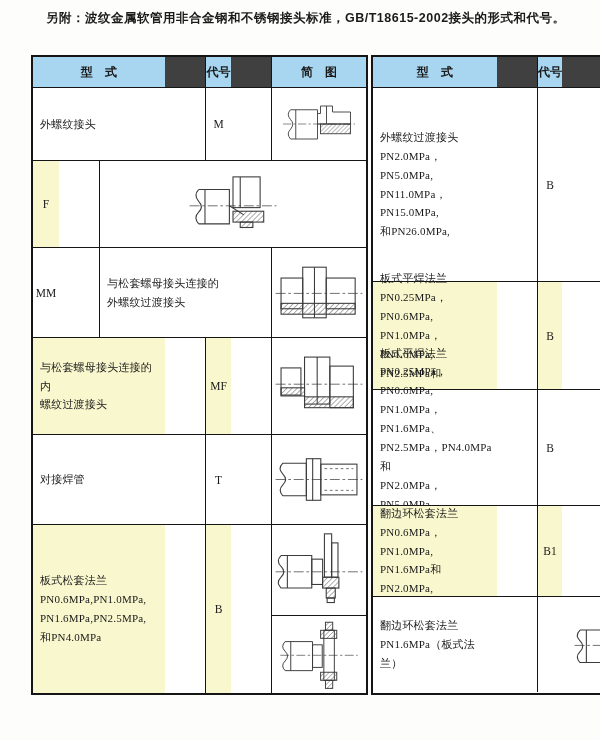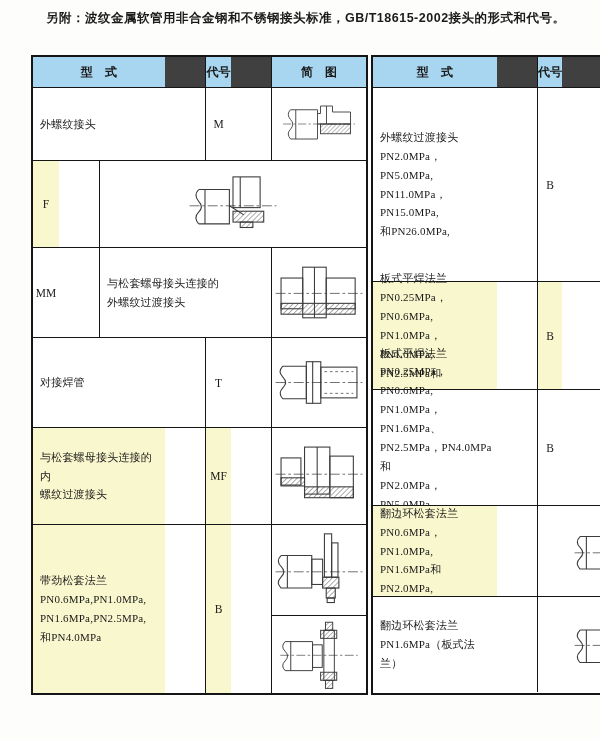--- a/index.html
+++ b/index.html
@@ -187,47 +187,47 @@
 外螺纹过渡接头</div>
       <div class="c diag">
         <div class="sub">
           <svg class="fit">
               <use href="#d-mm"></use>
             </svg>
         </div>
       </div>
     </div>
 
-    <div class="trow" style="height:89px">
-      <div class="c type">对接焊管</div>
-      <div class="c code">T</div>
-      <div class="c diag">
-        <div class="sub">
-          <svg class="fit">
-              <use href="#d-weld"></use>
-            </svg>
-        </div>
-      </div>
-    </div>
-
     <div class="trow hl" style="height:96px">
       <div class="c type">与松套螺母接头连接的内
 螺纹过渡接头</div>
       <div class="c code">MF</div>
       <div class="c diag">
         <div class="sub">
           <svg class="fit">
               <use href="#d-mf"></use>
             </svg>
         </div>
       </div>
     </div>
 
+    <div class="trow" style="height:89px">
+      <div class="c type">对接焊管</div>
+      <div class="c code">T</div>
+      <div class="c diag">
+        <div class="sub">
+          <svg class="fit">
+              <use href="#d-weld"></use>
+            </svg>
+        </div>
+      </div>
+    </div>
+
     <div class="trow hl" style="height:168px">
-      <div class="c type">带劲松套法兰
+      <div class="c type">板式松套法兰
 PN0.6MPa,PN1.0MPa,
 PN1.6MPa,PN2.5MPa,
 和PN4.0MPa</div>
       <div class="c code">B</div>
       <div class="c diag">
         <div class="sub" style="flex:0 0 90px">
           <svg class="fit">
               <use href="#d-flange-up"></use>
             </svg>
         </div>
@@ -296,20 +296,21 @@
               <use href="#d-flange-full"></use>
             </svg>
         </div>
       </div>
     </div>
 
     <div class="trow hl" style="height:90px">
       <div class="c type">翻边环松套法兰
 PN0.6MPa，PN1.0MPa,
 PN1.6MPa和PN2.0MPa,</div>
+      <div class="c code">B1</div>
       <div class="c diag">
         <div class="sub">
           <svg class="fit">
               <use href="#d-flange-up"></use>
             </svg>
         </div>
       </div>
     </div>
 
     <div class="trow" style="height:95px">

